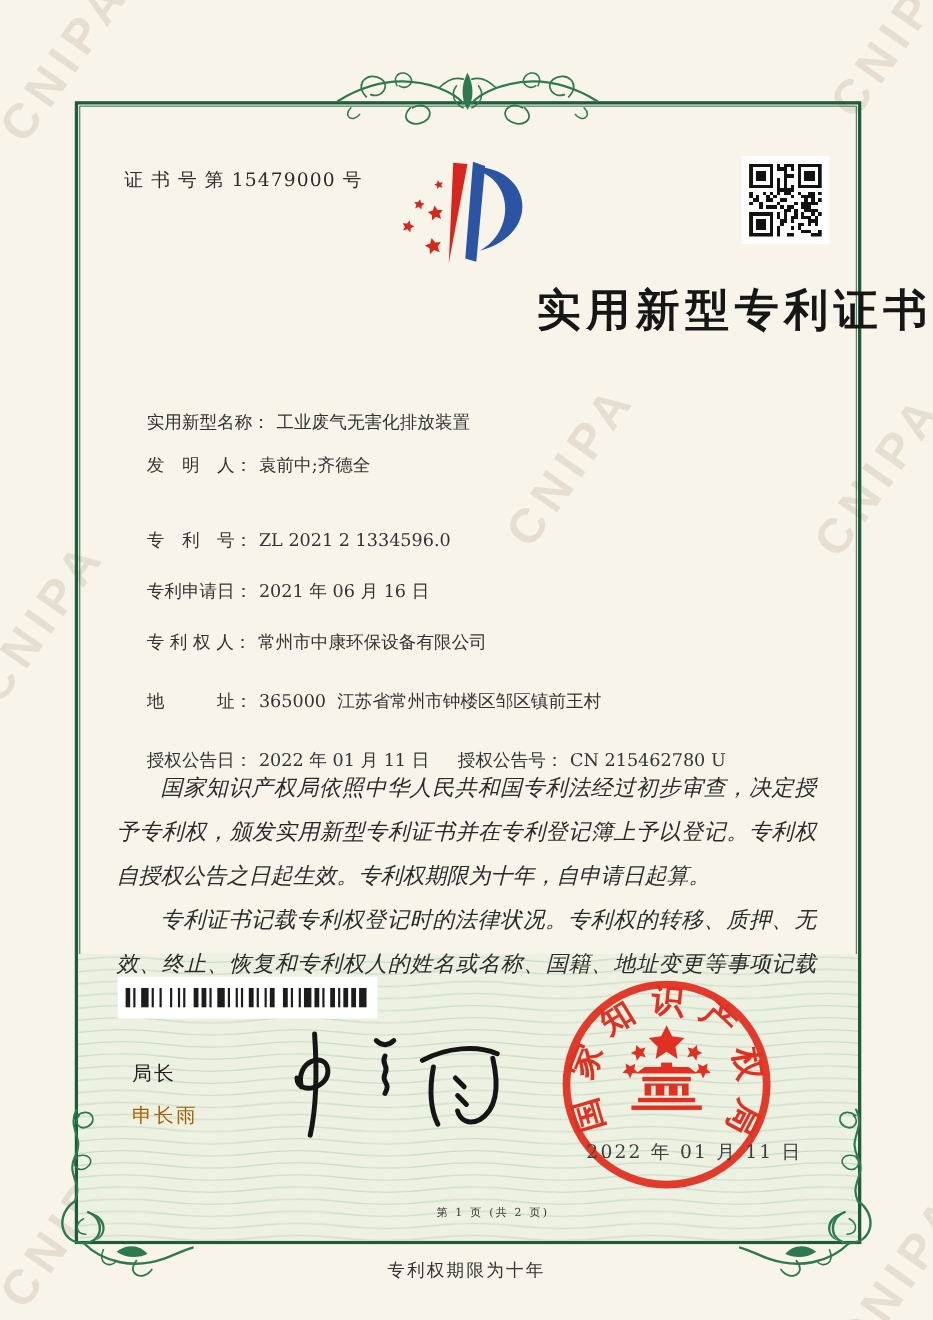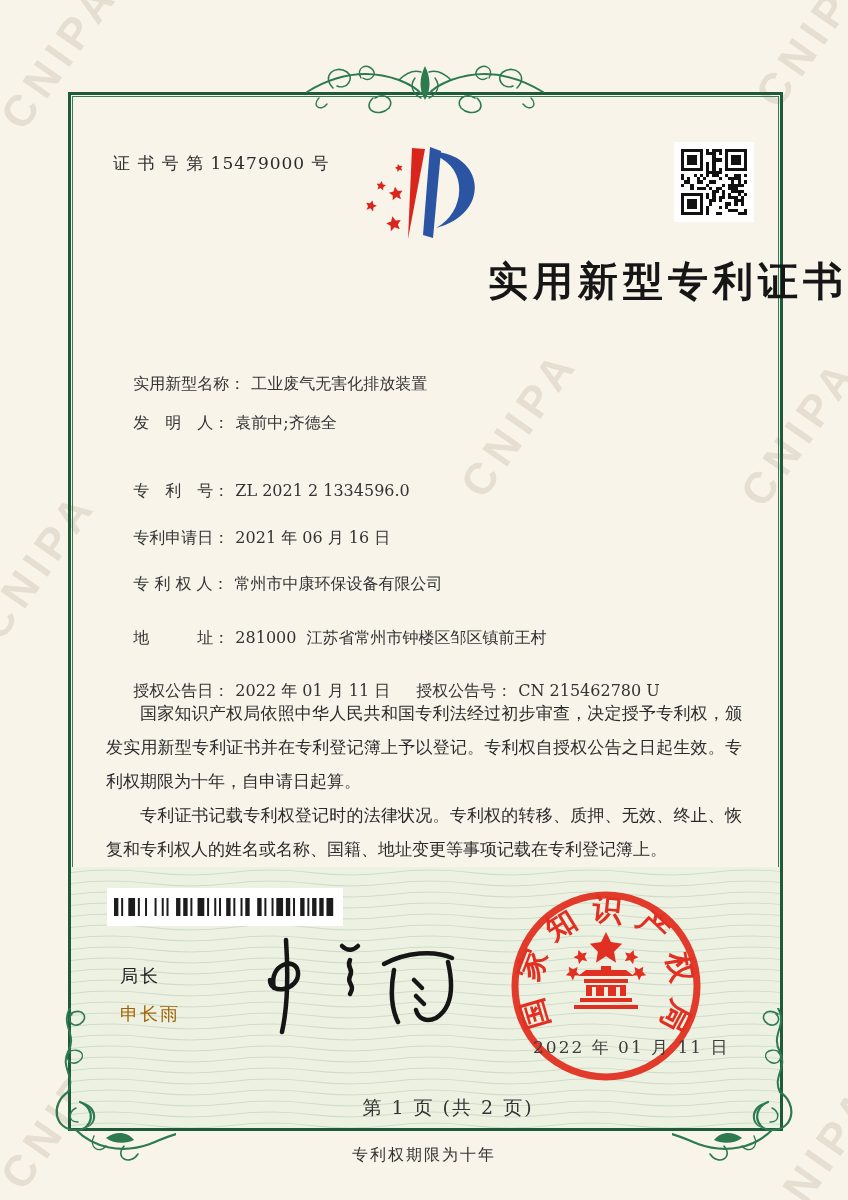--- a/index.html
+++ b/index.html
@@ -36,35 +36,35 @@
   #qr-box{left:674px;top:142px;width:80px;height:80px;background:#fff;
           display:flex;align-items:center;justify-content:center;}
   #title{left:0;top:254px;width:848px;text-align:right;font-size:40px;font-weight:bold;
          letter-spacing:5px;color:#161616;}
 
   .field-row{position:absolute;left:113px;font-size:16px;color:#333;white-space:pre;z-index:5;}
   .field-label{white-space:pre;text-align:center;}
   .field-value{white-space:pre;margin-left:6px;}
   #row-grant .pair2{margin-left:26px;}
 
-  #body-text{left:106px;top:696px;width:636px;font-size:17px;line-height:2.0;
-             text-align:justify;color:#2b2b2b;}
+  #body-text{left:106px;top:696px;width:636px;font-size:20px;line-height:2.0;
+             text-align:justify;color:#2b2b2b;font-style:italic;}
   #body-text p{text-indent:2em;}
 
   #barcode-box{left:107px;top:888px;width:236px;height:38px;background:#fff;
                display:flex;align-items:center;justify-content:center;z-index:5;}
 
   #signer-title{left:120px;top:964px;font-size:18px;letter-spacing:2px;color:#222;}
   #signer-name{left:120px;top:1002px;font-size:18px;letter-spacing:2px;color:#a16207;}
   #signature{left:238px;top:930px;z-index:6;}
 
   #seal{left:506px;top:886px;z-index:5;}
   #seal-date{left:533px;top:1036px;font-size:17px;letter-spacing:2px;color:#3c3c3c;z-index:7;}
 
-  #page-indicator{left:0;top:1095px;width:848px;text-align:center;font-size:19px;
+  #page-indicator{left:0;top:1095px;width:848px;text-align:center;font-size:10px;
                   letter-spacing:2px;color:#333;padding-left:48px;}
   #continuation{left:0;top:1145px;width:848px;text-align:center;font-size:16px;
                 letter-spacing:2px;color:#333;}
 </style>
 </head>
 <body>
 
 <div id="page">
 
   <div class="wm" style="left:-25px;top:30px;">CNIPA</div>
@@ -387,21 +387,21 @@
   <div class="field-row" style="top:462px;">
     <span class="field-label">专　利　号：</span><span class="field-value">ZL 2021 2 1334596.0</span>
   </div>
   <div class="field-row" style="top:509px;">
     <span class="field-label">专利申请日：</span><span class="field-value">2021 年 06 月 16 日</span>
   </div>
   <div class="field-row" style="top:555px;">
     <span class="field-label">专 利 权 人：</span><span class="field-value">常州市中康环保设备有限公司</span>
   </div>
   <div class="field-row" style="top:609px;">
-    <span class="field-label">地　　　址：</span><span class="field-value">281000  江苏省常州市钟楼区邹区镇前王村</span>
+    <span class="field-label">地　　　址：</span><span class="field-value">365000  江苏省常州市钟楼区邹区镇前王村</span>
   </div>
   <div class="field-row" id="row-grant" style="top:662px;">
     <span class="field-label">授权公告日：</span><span class="field-value">2022 年 01 月 11 日</span><span class="field-label pair2">授权公告号：</span><span class="field-value">CN 215462780 U</span>
   </div>
 
   <div class="abs" id="body-text">
     <p>国家知识产权局依照中华人民共和国专利法经过初步审查，决定授予专利权，颁发实用新型专利证书并在专利登记簿上予以登记。专利权自授权公告之日起生效。专利权期限为十年，自申请日起算。</p>
     <p>专利证书记载专利权登记时的法律状况。专利权的转移、质押、无效、终止、恢复和专利权人的姓名或名称、国籍、地址变更等事项记载在专利登记簿上。</p>
   </div>
 

